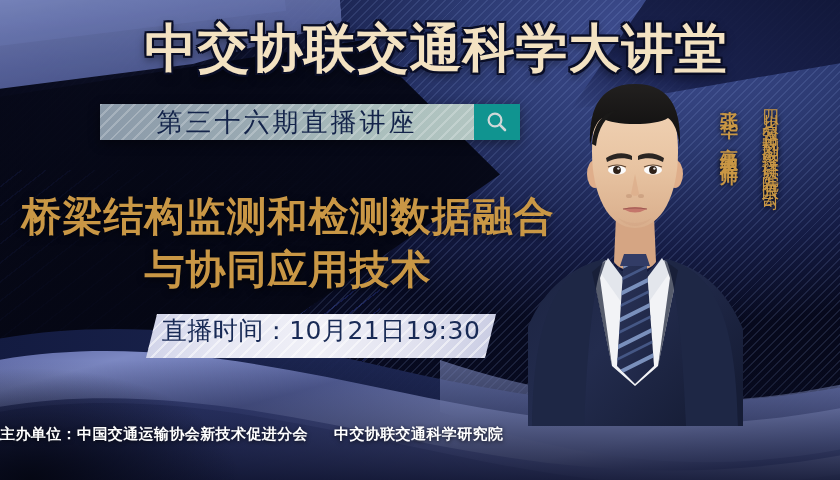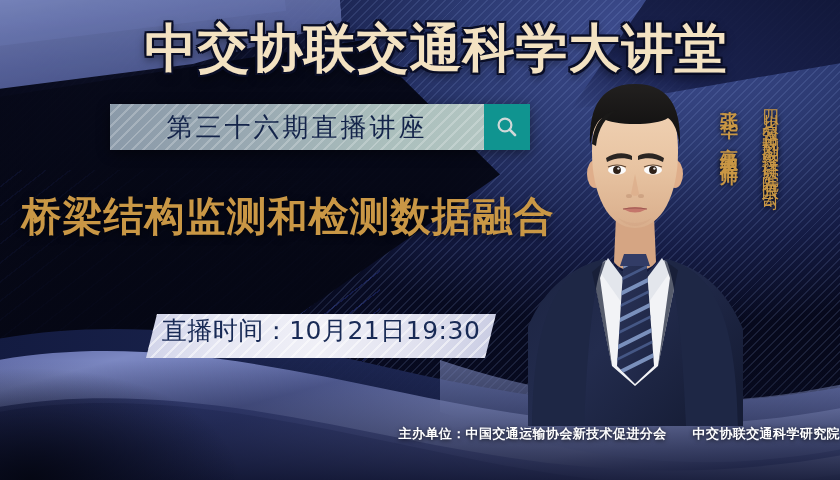--- a/index.html
+++ b/index.html
@@ -64,21 +64,21 @@
     font-family:"DejaVu Sans","Liberation Sans",sans-serif;
     font-size:52px;font-weight:bold;letter-spacing:1px;
     color:#f3e2c2;
     text-shadow:
        2px 0 0 #0a0e26, -2px 0 0 #0a0e26, 0 2px 0 #0a0e26, 0 -2px 0 #0a0e26,
        2px 2px 0 #0a0e26, -2px 2px 0 #0a0e26, 2px -2px 0 #0a0e26, -2px -2px 0 #0a0e26,
        0 4px 10px rgba(0,0,0,.6);
     white-space:nowrap;padding-left:16px;}
 
   
-  .sub-bar{position:absolute;left:110px;top:104px;width:420px;height:46px;
+  .sub-bar{position:absolute;left:100px;top:104px;width:420px;height:36px;
     display:flex;align-items:stretch;
     box-shadow:0 3px 12px rgba(0,0,0,.45);}
   .sub-bar-text{position:relative;flex:1;display:flex;align-items:center;justify-content:center;
     background:linear-gradient(90deg,#8b9aa9 0%,#99a9b2 38%,#aabebc 72%,#b2c5c1 100%);
     overflow:hidden;}
   .sub-bar-text::after{content:"";position:absolute;inset:0;
     background:repeating-linear-gradient(-45deg,
       rgba(255,255,255,.22) 0px, rgba(255,255,255,.22) 2px,
       rgba(0,0,0,0) 2px, rgba(0,0,0,0) 8px);}
   .sub-bar-label{position:relative;z-index:2;
@@ -102,23 +102,23 @@
     display:flex;align-items:flex-start;justify-content:center;overflow:hidden;}
   .time-wrap::before{content:"";position:absolute;inset:0;
     background:repeating-linear-gradient(-45deg,
       rgba(255,255,255,.5) 0px, rgba(255,255,255,.5) 2px,
       rgba(0,0,0,0) 2px, rgba(0,0,0,0) 9px);}
   .time-text{position:relative;z-index:2;
     font-family:"DejaVu Sans","Liberation Sans",sans-serif;
     font-size:25px;font-weight:normal;color:#182a55;letter-spacing:.5px;white-space:nowrap;}
 
   
-  .footer{position:absolute;left:0;top:425px;width:840px;text-align:right;
-    font-family:"DejaVu Sans","Liberation Sans",sans-serif;
-    font-size:13px;font-weight:bold;color:#ffffff;letter-spacing:.4px;
+  .footer{position:absolute;left:0;top:425px;width:840px;text-align:left;
+    font-family:"DejaVu Sans","Liberation Sans",sans-serif;
+    font-size:15px;font-weight:bold;color:#ffffff;letter-spacing:.4px;
     text-shadow:0 1px 4px rgba(0,0,0,.75);white-space:nowrap;}
   .footer .gap{display:inline-block;width:26px;}
 
   
   .vcol{position:absolute;writing-mode:vertical-rl;text-orientation:upright;
     font-family:"DejaVu Sans","Liberation Sans",sans-serif;
     color:#c99745;text-shadow:0 1px 5px rgba(0,0,0,.7);}
   .vcol-name{left:720px;top:96px;font-size:18px;font-weight:bold;letter-spacing:5px;line-height:1;}
   .vcol-org{left:762px;top:96px;font-size:17px;font-weight:normal;letter-spacing:5px;line-height:1;}
 
@@ -270,20 +270,21 @@
     <div class="sub-bar-search">
       <svg width="24" height="24" viewBox="0 0 24 24" aria-hidden="true">
         <circle cx="10" cy="10" r="6.4" fill="none" stroke="#cfd8d8" stroke-width="2.2"></circle>
         <line x1="14.7" y1="14.7" x2="20" y2="20" stroke="#cfd8d8" stroke-width="2.6" stroke-linecap="round"></line>
       </svg>
     </div>
   </div>
 
   <div class="topic">
     <span>桥梁结构监测和检测数据融合</span>
+    <span class="l2">与协同应用技术</span>
   </div>
 
   <div class="time-wrap">
     <span class="time-text">直播时间：10月21日19:30</span>
   </div>
 
   <div class="vcol vcol-name">张二华　高级工程师</div>
   <div class="vcol vcol-org">四川省公路规划勘察设计研究院有限公司</div>
 
   <div class="footer">

